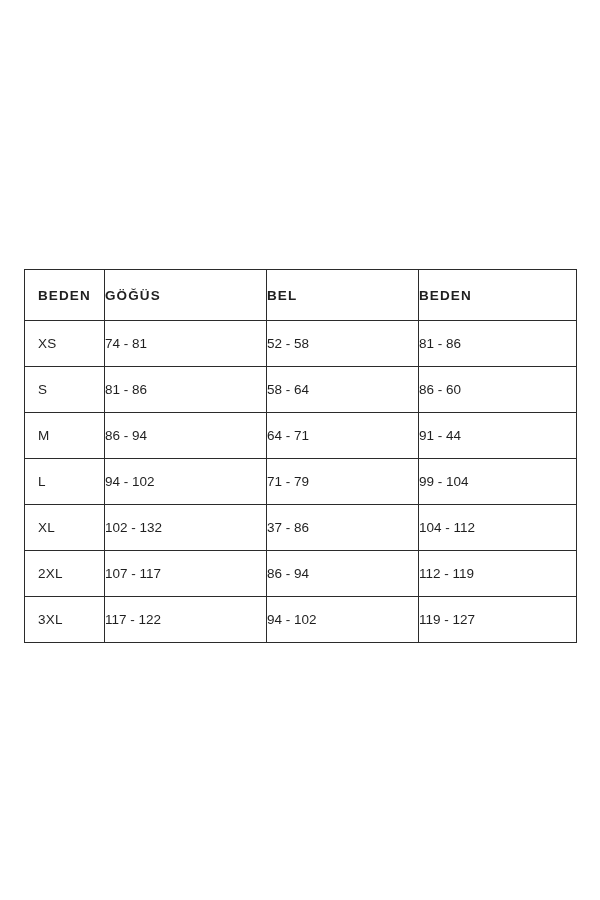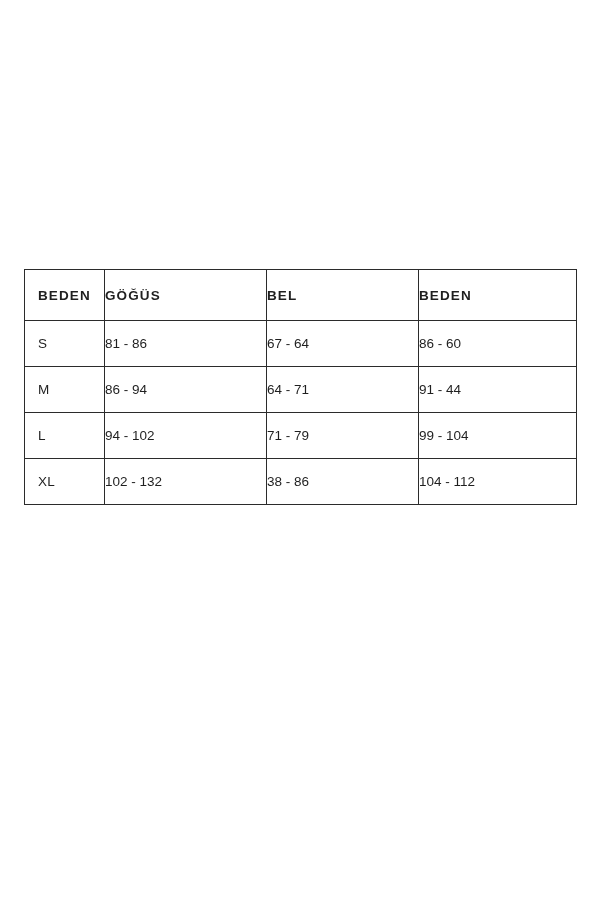--- a/index.html
+++ b/index.html
@@ -79,39 +79,57 @@
       <thead>
         <tr>
           <th class="col-size">BEDEN</th>
           <th>GÖĞÜS</th>
           <th>BEL</th>
           <th>BEDEN</th>
         </tr>
       </thead>
       <tbody>
         <tr>
+          <td class="col-size">XS</td>
+          <td>74 - 81</td>
+          <td>52 - 58</td>
+          <td>81 - 86</td>
+        </tr>
+        <tr>
           <td class="col-size">S</td>
           <td>81 - 86</td>
-          <td>67 - 64</td>
+          <td>58 - 64</td>
           <td>86 - 60</td>
         </tr>
         <tr>
           <td class="col-size">M</td>
           <td>86 - 94</td>
           <td>64 - 71</td>
           <td>91 - 44</td>
         </tr>
         <tr>
           <td class="col-size">L</td>
           <td>94 - 102</td>
           <td>71 - 79</td>
           <td>99 - 104</td>
         </tr>
         <tr>
           <td class="col-size">XL</td>
           <td>102 - 132</td>
-          <td>38 - 86</td>
+          <td>37 - 86</td>
           <td>104 - 112</td>
+        </tr>
+        <tr>
+          <td class="col-size">2XL</td>
+          <td>107 - 117</td>
+          <td>86 - 94</td>
+          <td>112 - 119</td>
+        </tr>
+        <tr>
+          <td class="col-size">3XL</td>
+          <td>117 - 122</td>
+          <td>94 - 102</td>
+          <td>119 - 127</td>
         </tr>
       </tbody>
     </table>
   </div>
 </div>
 
 </body></html>

